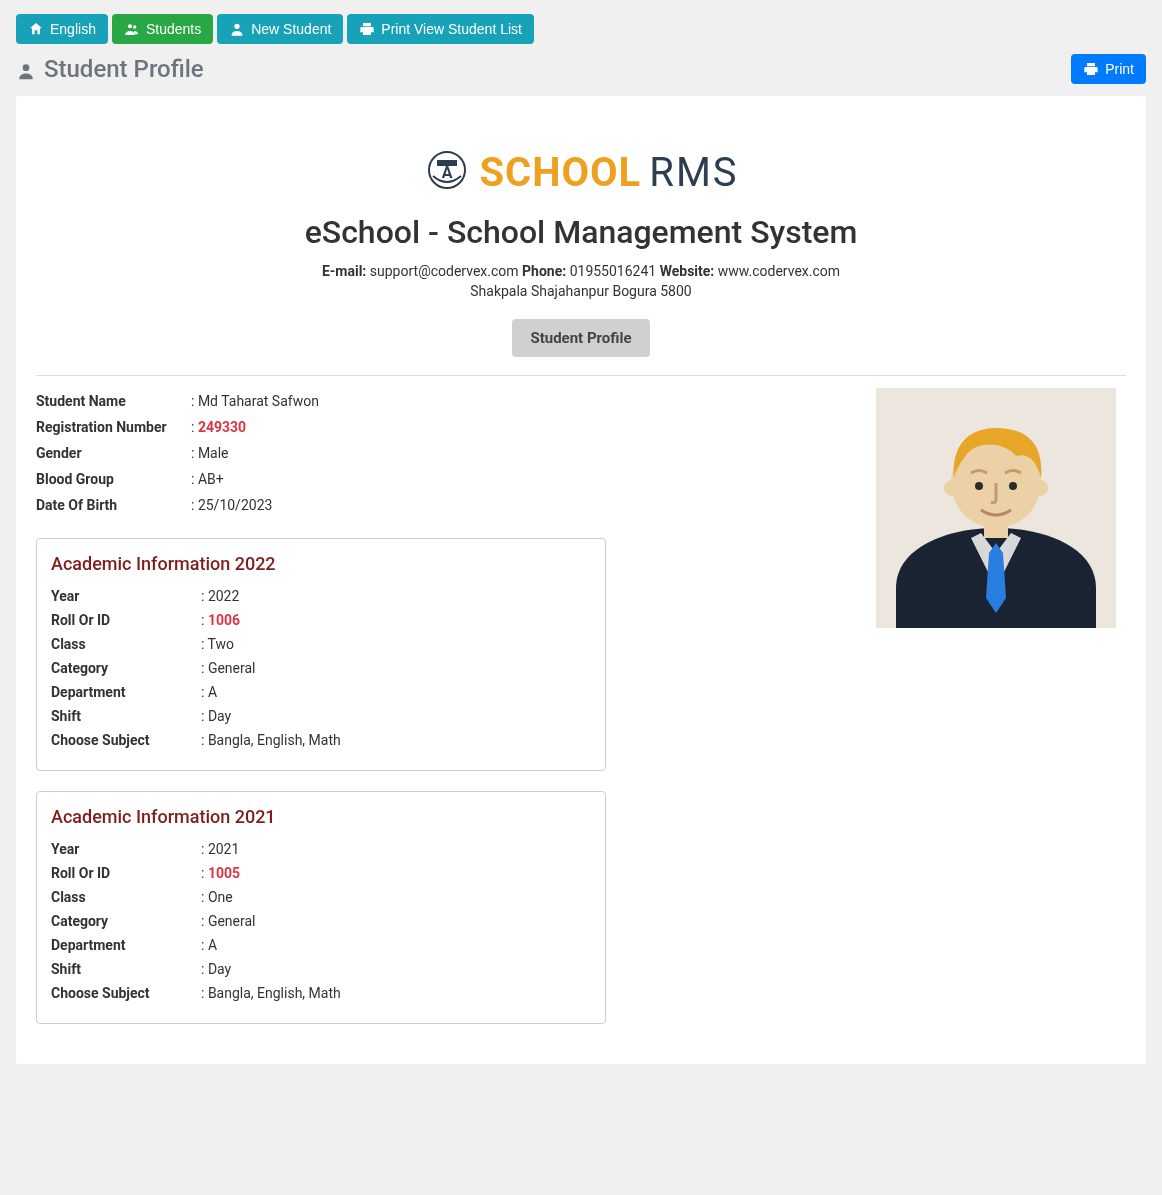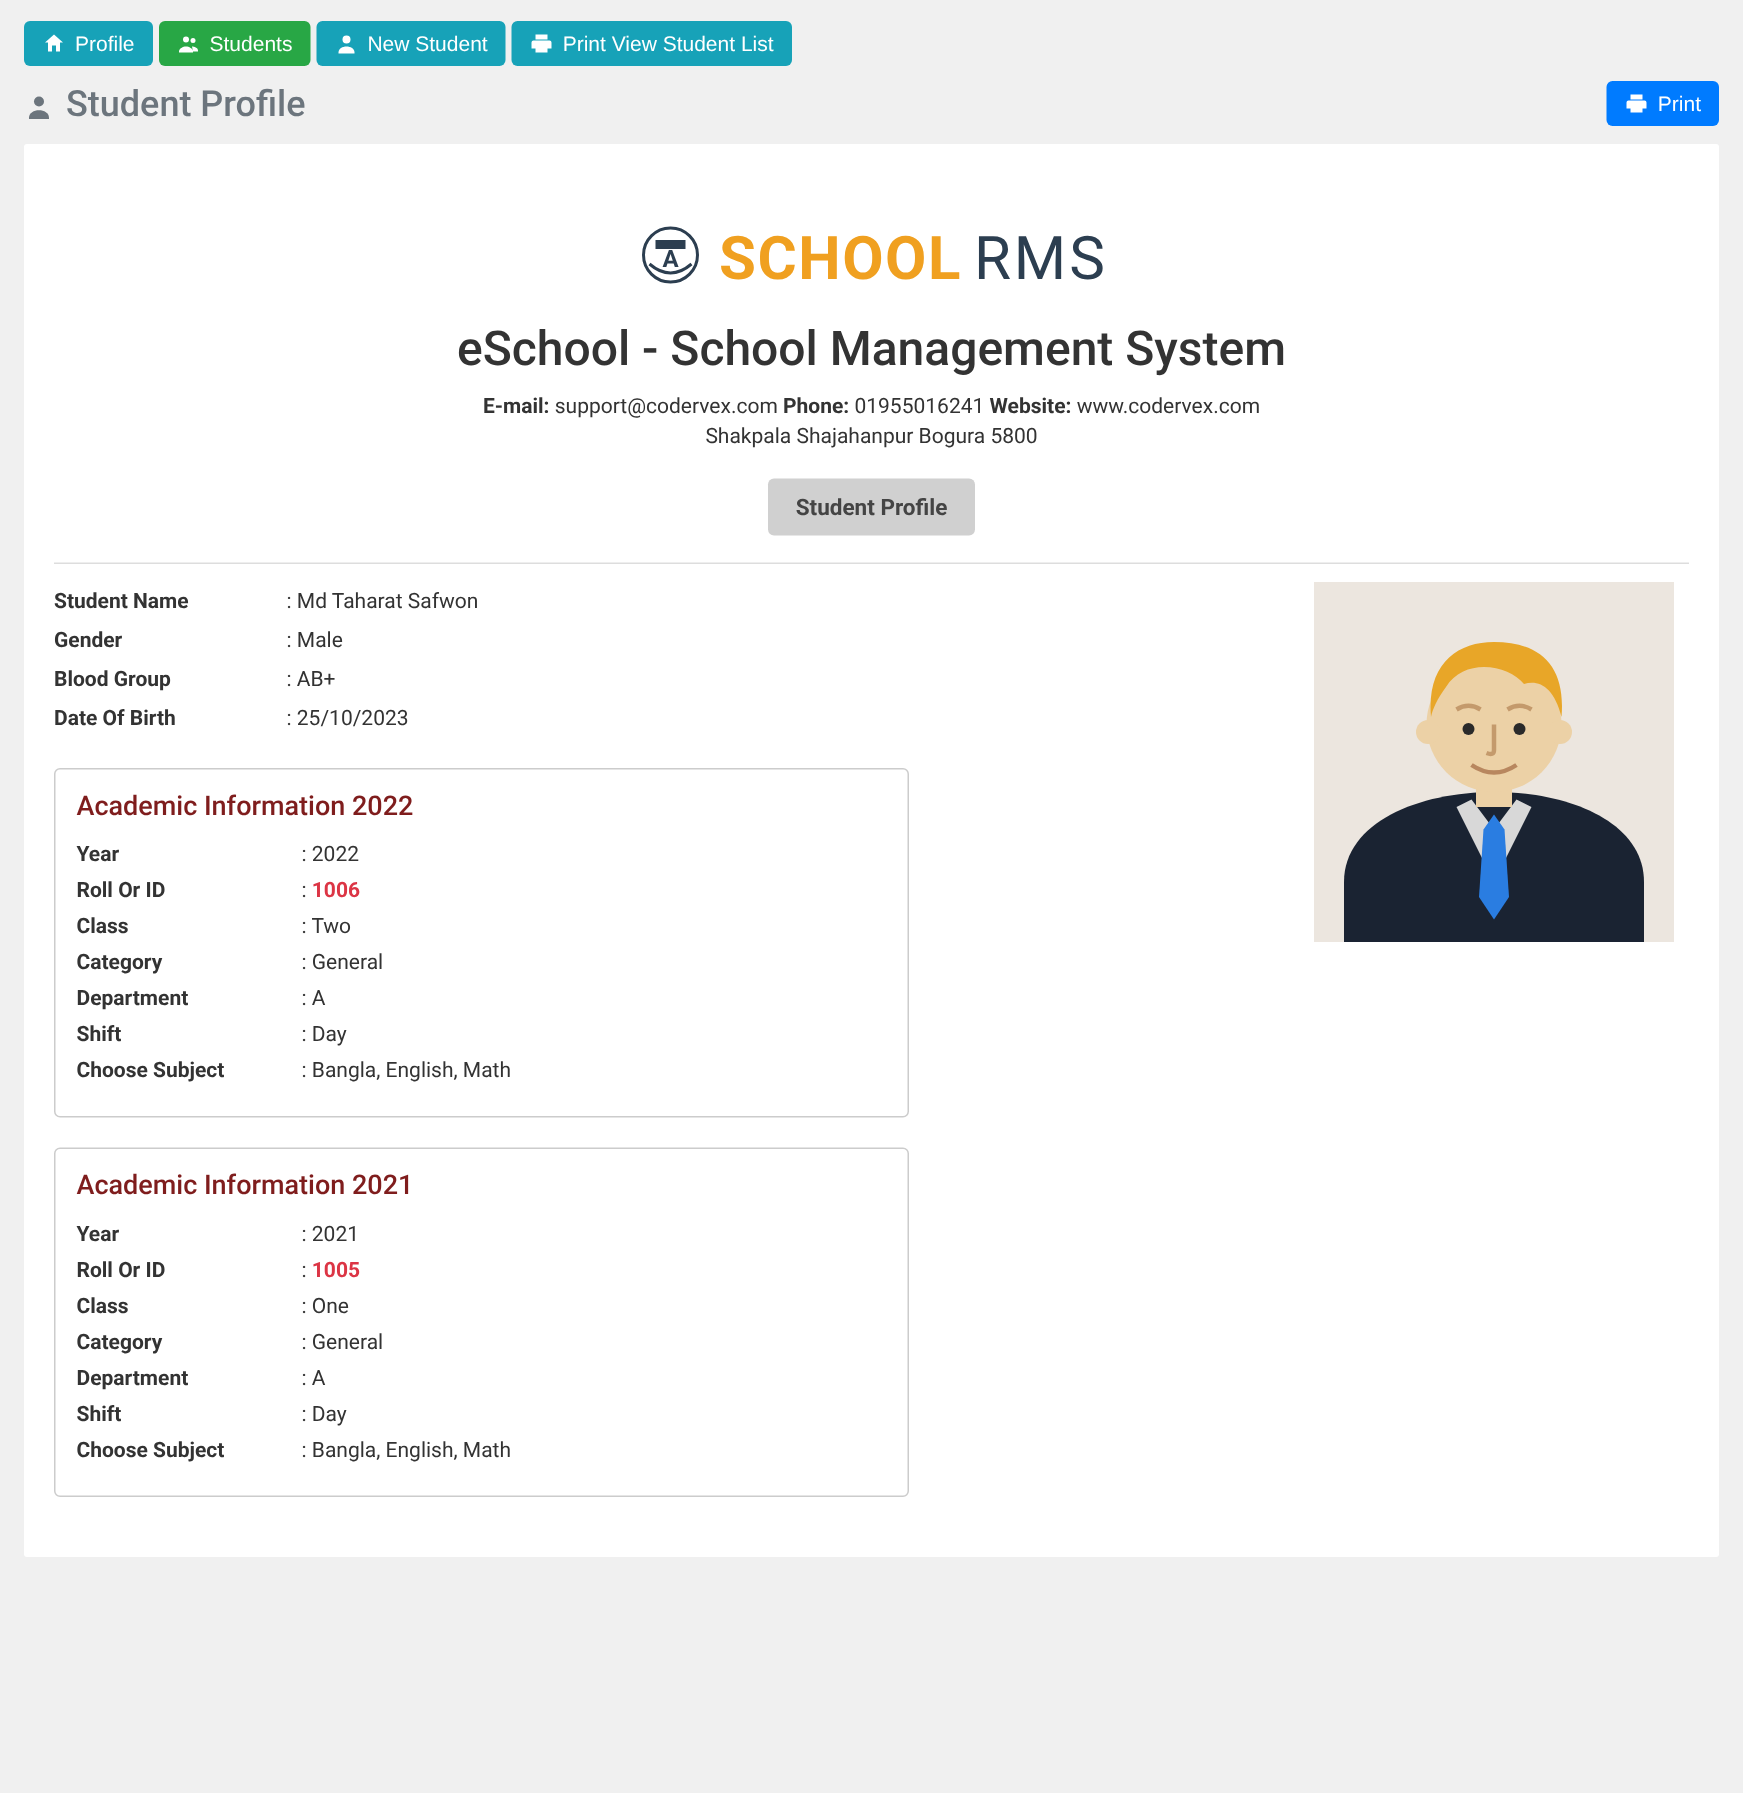--- a/index.html
+++ b/index.html
@@ -115,21 +115,21 @@
 <style>.info-value:has(.highlight)::before{content:""}</style></head>
 <body>
 
 <div class="toolbar">
   <button class="btn btn-teal">
     <span class="icon">
       <svg viewBox="0 0 24 24" fill="#fff">
           <path d="M12 3l9 8h-3v9h-4v-6H10v6H6v-9H3z"></path>
         </svg>
     </span>
-    <span>Profile</span>
+    <span>English</span>
   </button>
   <button class="btn btn-green">
     <span class="icon">
       <svg viewBox="0 0 24 24" fill="#fff">
           <circle cx="9" cy="8" r="3"></circle>
           <circle cx="16" cy="9" r="2.5"></circle>
           <path d="M2 20c0-3 4-5 7-5s7 2 7 5v1H2zM15 15c2 0 6 1 6 4v1h-5"></path>
         </svg>
     </span>
     <span>Students</span>
@@ -203,20 +203,24 @@
   <hr>
 
   <div class="profile-grid">
     <div class="left-col">
 
       <div class="info-row">
         <div class="info-label">Student Name</div>
         <div class="info-value">Md Taharat Safwon</div>
       </div>
       <div class="info-row">
+        <div class="info-label">Registration Number</div>
+        <div class="info-value">: <span class="highlight">249330</span></div>
+      </div>
+      <div class="info-row">
         <div class="info-label">Gender</div>
         <div class="info-value">Male</div>
       </div>
       <div class="info-row">
         <div class="info-label">Blood Group</div>
         <div class="info-value">AB+</div>
       </div>
       <div class="info-row">
         <div class="info-label">Date Of Birth</div>
         <div class="info-value">25/10/2023</div>

